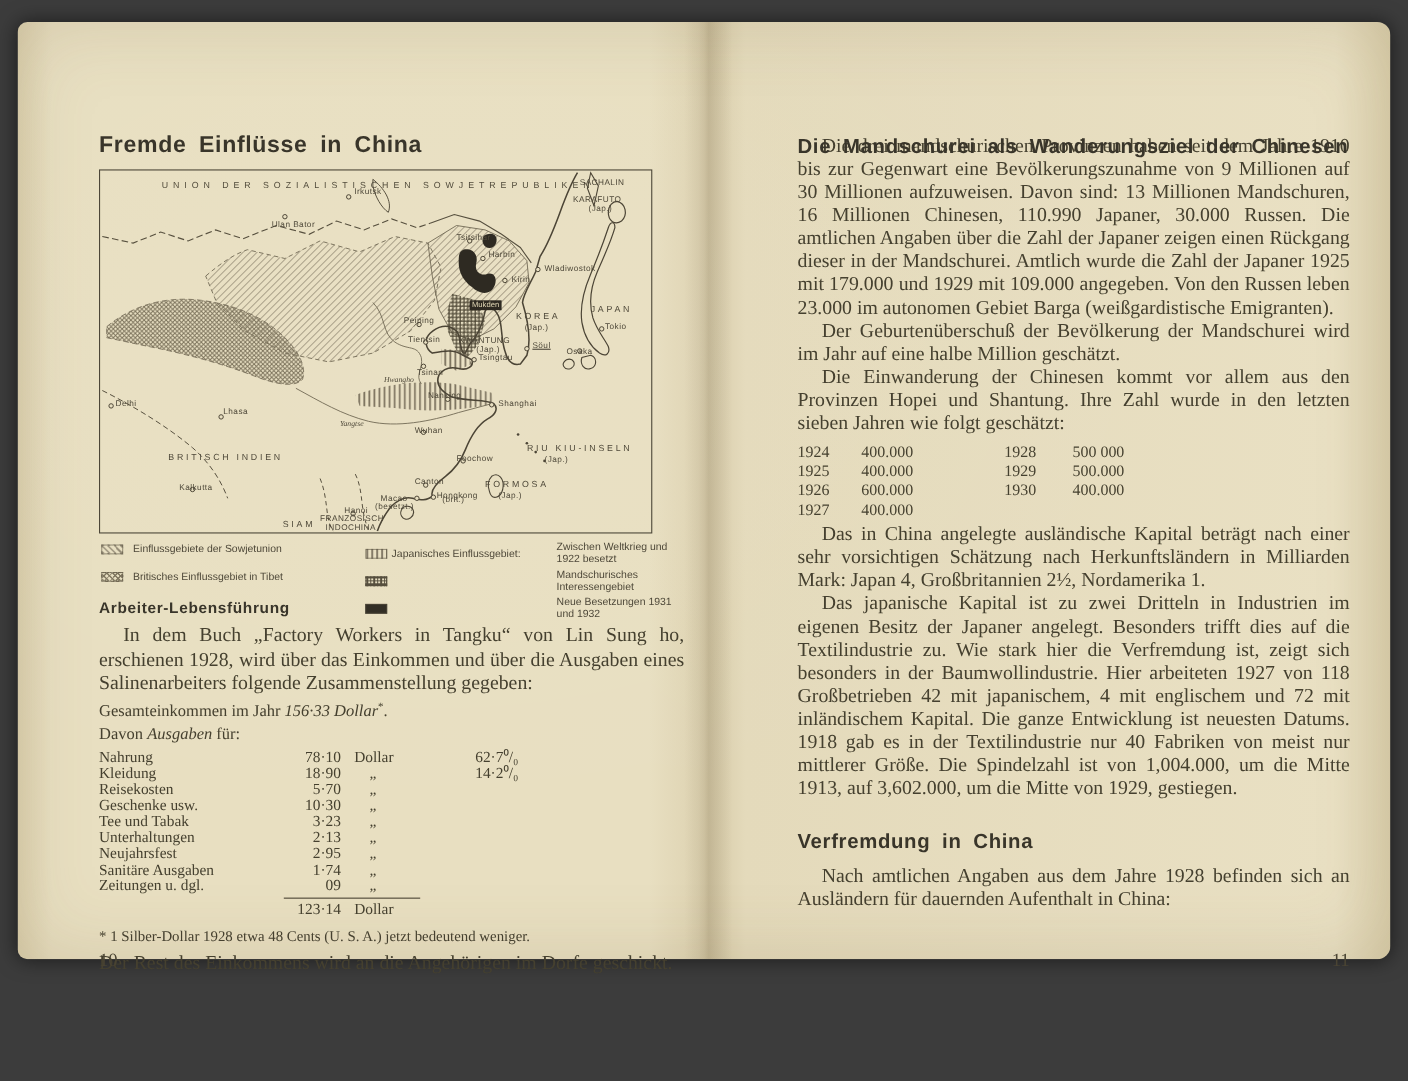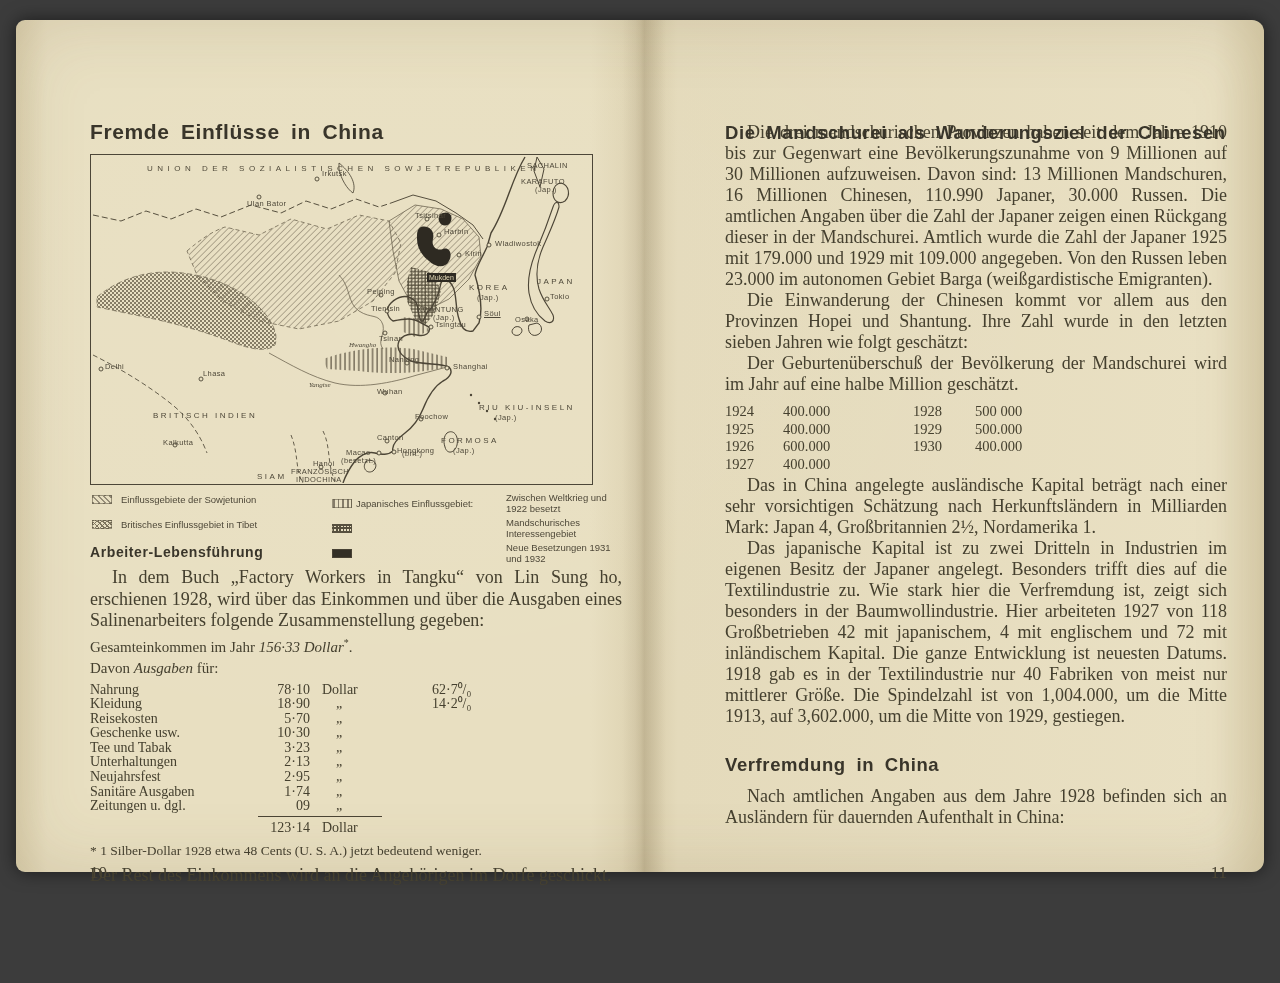--- a/index.html
+++ b/index.html
@@ -290,22 +290,22 @@
       <div class="closing">Der Rest des Einkommens wird an die Angehörigen im Dorfe geschickt.</div>
     </div>
 
     <div class="pagenum" style="left:0">10</div>
   </div>
 
   <div class="content right-col">
     <div class="rc-flow">
       <h2 class="sans-head h-main">Die Mandschurei als Wanderungsziel der Chinesen</h2>
       <p class="bodytext ind" style="margin:0">Die drei mandschurischen Provinzen haben seit dem Jahre 1910 bis zur Gegenwart eine Bevölkerungszunahme von 9 Millionen auf 30 Millionen aufzuweisen. Davon sind: 13 Millionen Mandschuren, 16 Millionen Chinesen, 110.990 Japaner, 30.000 Russen. Die amtlichen Angaben über die Zahl der Japaner zeigen einen Rückgang dieser in der Mandschurei. Amtlich wurde die Zahl der Japaner 1925 mit 179.000 und 1929 mit 109.000 angegeben. Von den Russen leben 23.000 im autonomen Gebiet Barga (weißgardistische Emigranten).</p>
+      <p class="bodytext ind" style="margin:0">Der Geburtenüberschuß der Bevölkerung der Mandschurei wird im Jahr auf eine halbe Million geschätzt.</p>
       <p class="bodytext ind" style="margin:0">Die Einwanderung der Chinesen kommt vor allem aus den Provinzen Hopei und Shantung. Ihre Zahl wurde in den letzten sieben Jahren wie folgt geschätzt:</p>
-      <p class="bodytext ind" style="margin:0">Der Geburtenüberschuß der Bevölkerung der Mandschurei wird im Jahr auf eine halbe Million geschätzt.</p>
 
       <div class="migration">
         <span>1924</span>
           <span>400.000</span>
           <span>1928</span>
           <span>500 000</span>
         <span>1925</span>
           <span>400.000</span>
           <span>1929</span>
           <span>500.000</span>

